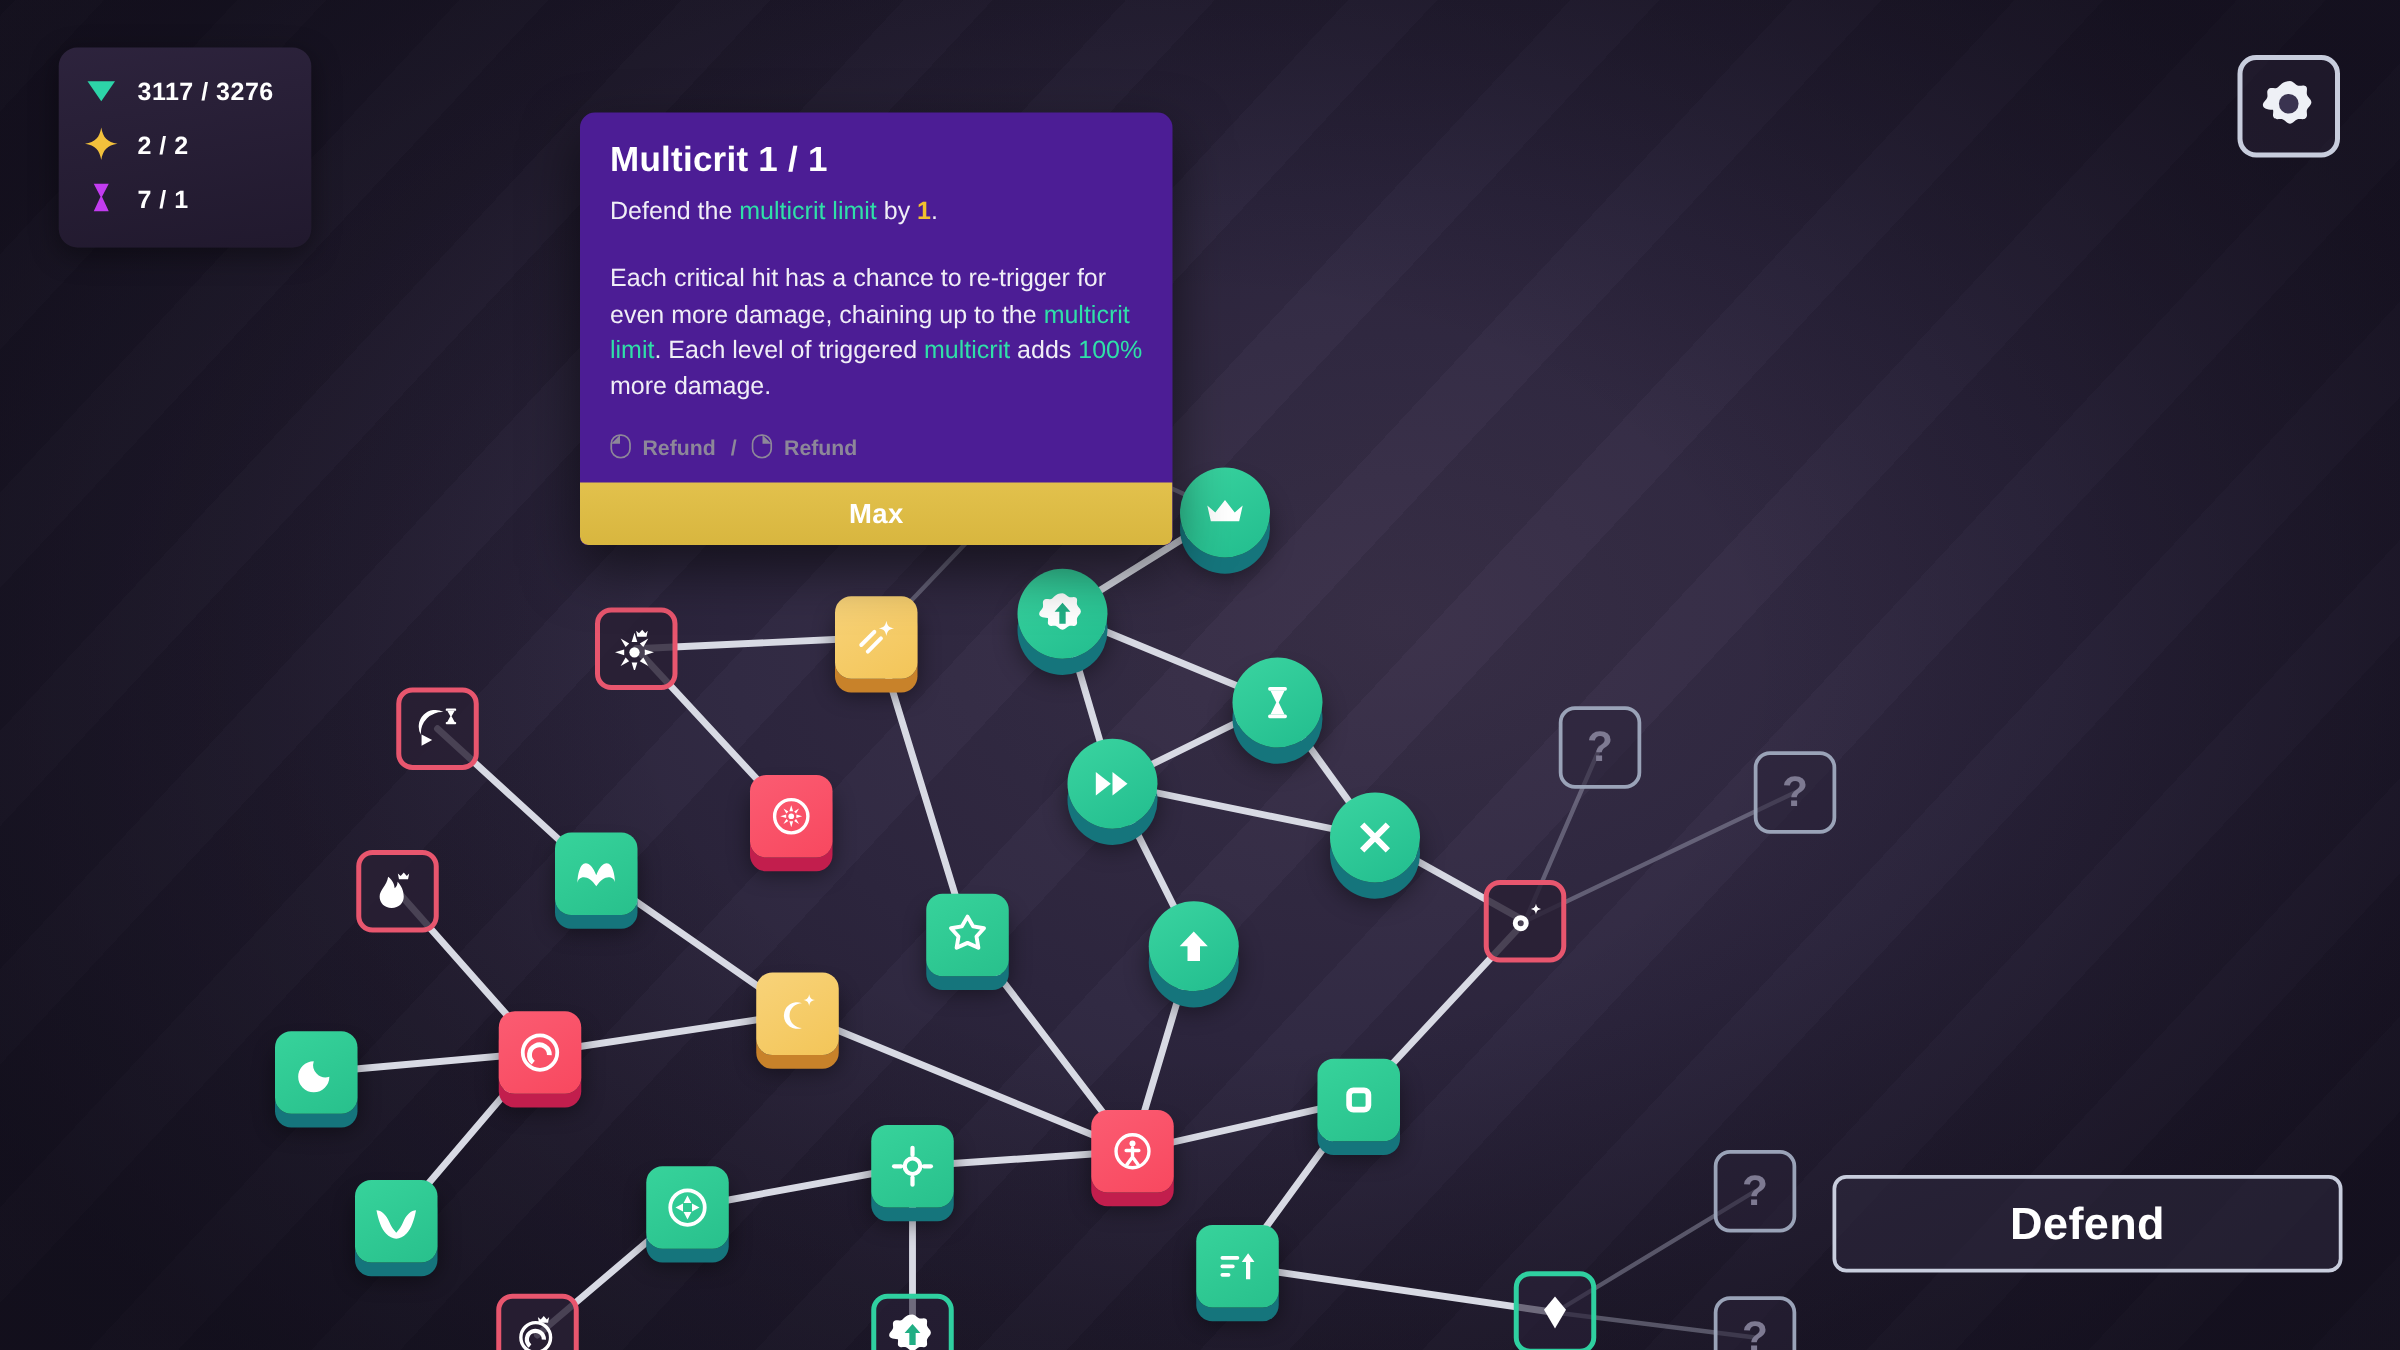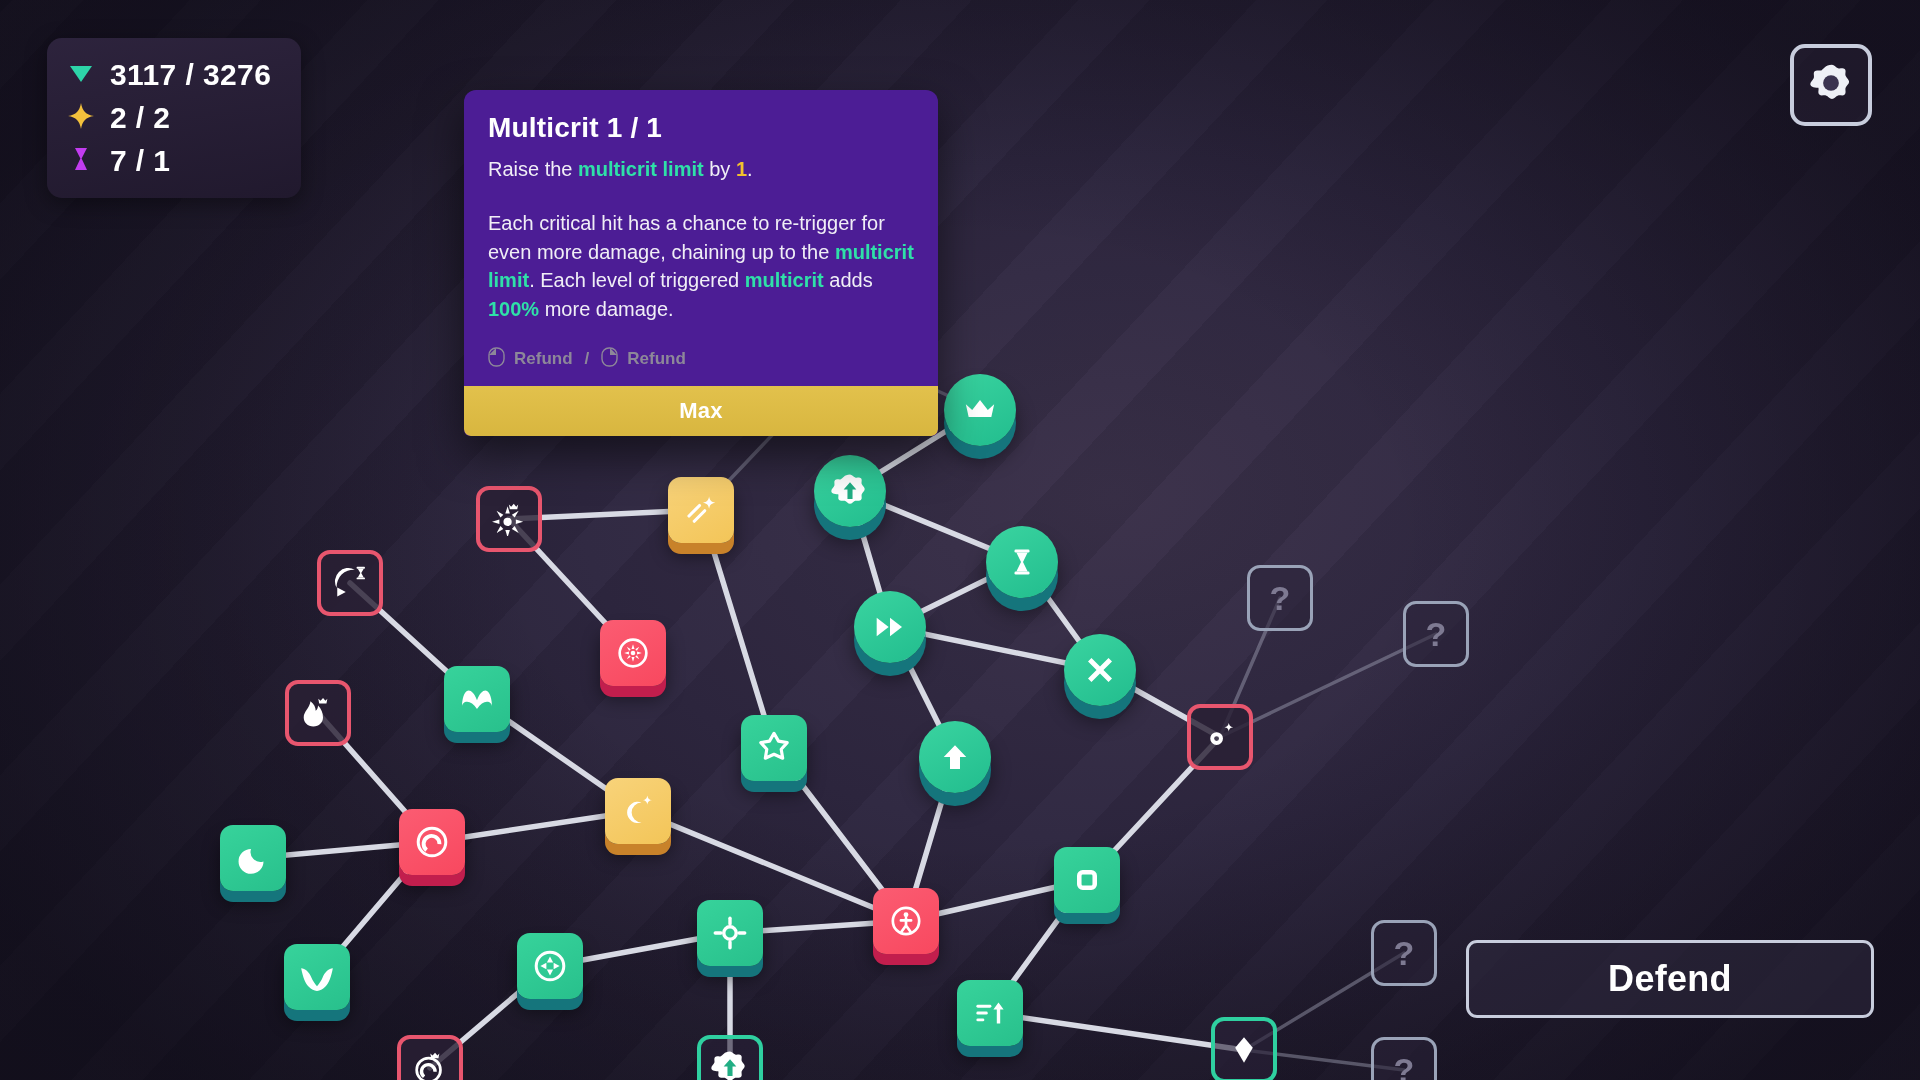--- a/index.html
+++ b/index.html
@@ -54,35 +54,35 @@
   .qmark { color:#7e7a92; font-size:34px; font-weight:700; font-family:"Liberation Sans",sans-serif; }
 
   
   #hud {
     position:absolute; left:47px; top:38px; z-index:20;
     background:linear-gradient(170deg,rgba(46,36,62,.96),rgba(33,25,46,.96));
     border-radius:15px; padding:15px 30px 16px 20px;
     box-shadow:0 6px 22px rgba(0,0,0,.4);
   }
   .hrow { display:flex; align-items:center; gap:15px; height:43px; }
-  .hval { font-size:30px; font-weight:700; letter-spacing:.4px; color:#fff;
+  .hval { font-size:20px; font-weight:700; letter-spacing:.4px; color:#fff;
           font-family:"Liberation Sans",sans-serif; }
 
   
   #tip {
     position:absolute; left:464px; top:90px; width:474px; z-index:30;
     background:#4c1d95; border-radius:12px 12px 6px 6px;
     box-shadow:0 18px 44px rgba(0,0,0,.55);
     overflow:hidden;
   }
   #tipbody { padding:22px 24px 14px 24px; }
   #tiptitle { font-size:28px; font-weight:700; letter-spacing:.2px; margin-bottom:11px; }
   .tpara { font-size:20px; line-height:1.42; color:#f0eef6; }
   .tgap { height:26px; }
-  .em-teal { color:#2fe0a8; font-weight:700; }
+  .em-teal { color:#2fe0a8; font-weight:400; }
   .em-gold { color:#f2c12e; font-weight:700; }
   #tipkeys { display:flex; align-items:center; gap:9px; margin-top:24px;
              font-size:17px; color:#8d8799; font-weight:600; }
   #tipkeys .sep { color:#8d8799; margin:0 3px; }
   #maxbtn {
     background:linear-gradient(180deg,#e2c14c,#d8b63f);
     height:50px; display:flex; align-items:center; justify-content:center;
     font-size:22px; font-weight:700; color:#fff; letter-spacing:.3px;
     border-radius:0 0 7px 7px;
   }
@@ -506,21 +506,21 @@
       <path d="M12 1.6c1.3 0 2.1 1.5 3.3 1.9 1.2.4 2.6-.5 3.6.4s.1 2.4.5 3.6c.4 1.2 1.9 2 1.9 3.3s-1.5 2.1-1.9 3.3c-.4 1.2.5 2.6-.5 3.6s-2.4.1-3.6.5c-1.2.4-2 1.9-3.3 1.9s-2.1-1.5-3.3-1.9c-1.2-.4-2.6.5-3.6-.5s-.1-2.4-.5-3.6C1.7 14.1.2 13.3.2 12s1.5-2.1 1.9-3.3c.4-1.2-.5-2.6.5-3.6s2.4-.1 3.6-.5C7.4 4.2 8.2 1.6 12 1.6z" transform="translate(1,1) scale(0.96)"></path>
       <circle cx="12" cy="12" r="4.1" fill="#3a3350"></circle>
     </svg>
   </span>
 </div>
 
 <div id="tip">
   <div id="tipbody">
     <div id="tiptitle">Multicrit 1 / 1</div>
     <div class="tpara">
-      <span>Raise the </span><span class="em-teal">multicrit limit</span><span> by </span><span class="em-gold">1</span><span>.</span>
+      <span>Defend the </span><span class="em-teal">multicrit limit</span><span> by </span><span class="em-gold">1</span><span>.</span>
     </div>
     <div class="tgap"></div>
     <div class="tpara">
       <span>Each critical hit has a chance to re-trigger for even more damage, chaining up to the </span><span class="em-teal">multicrit limit</span><span>. Each level of triggered </span><span class="em-teal">multicrit</span><span> adds </span><span class="em-teal">100%</span><span> more damage.</span>
     </div>
     <div id="tipkeys">
       <span>
         <svg width="17" height="20" viewBox="0 0 17 20" fill="none" stroke="#8d8799" stroke-width="1.4">
           <rect x="1" y="1" width="15" height="18" rx="7"></rect>
           <path d="M1 8 H8 V1" fill="#8d8799" stroke="none"></path>

